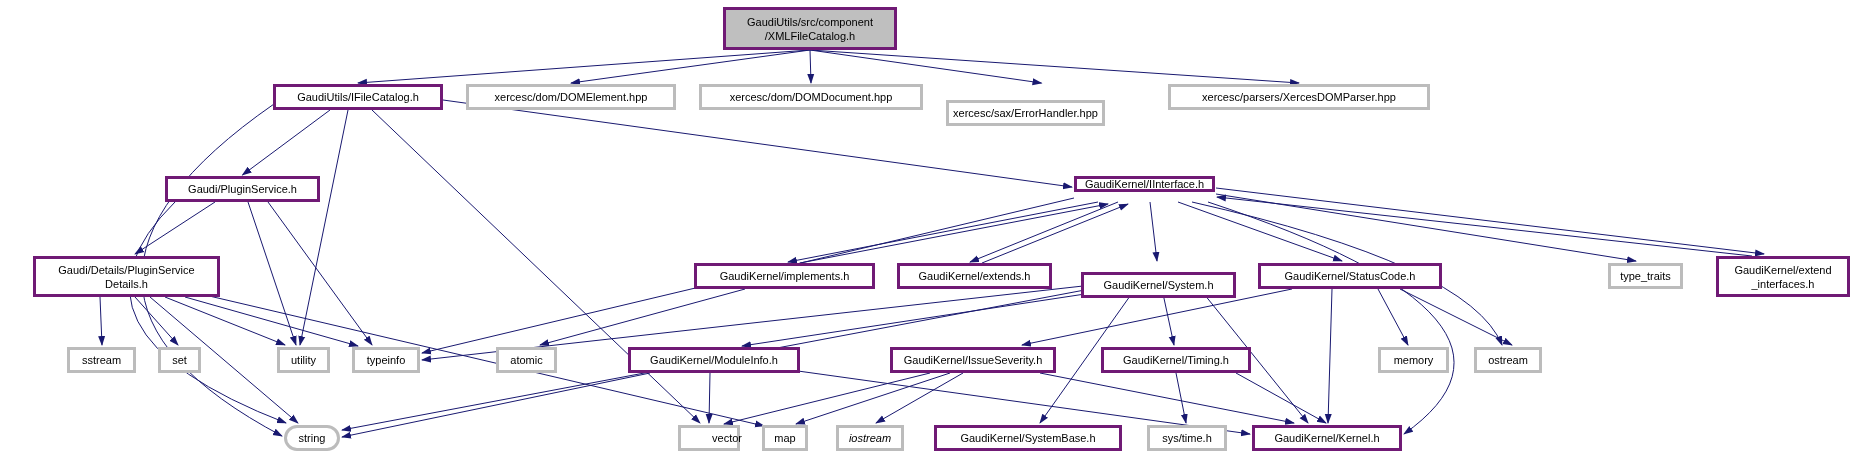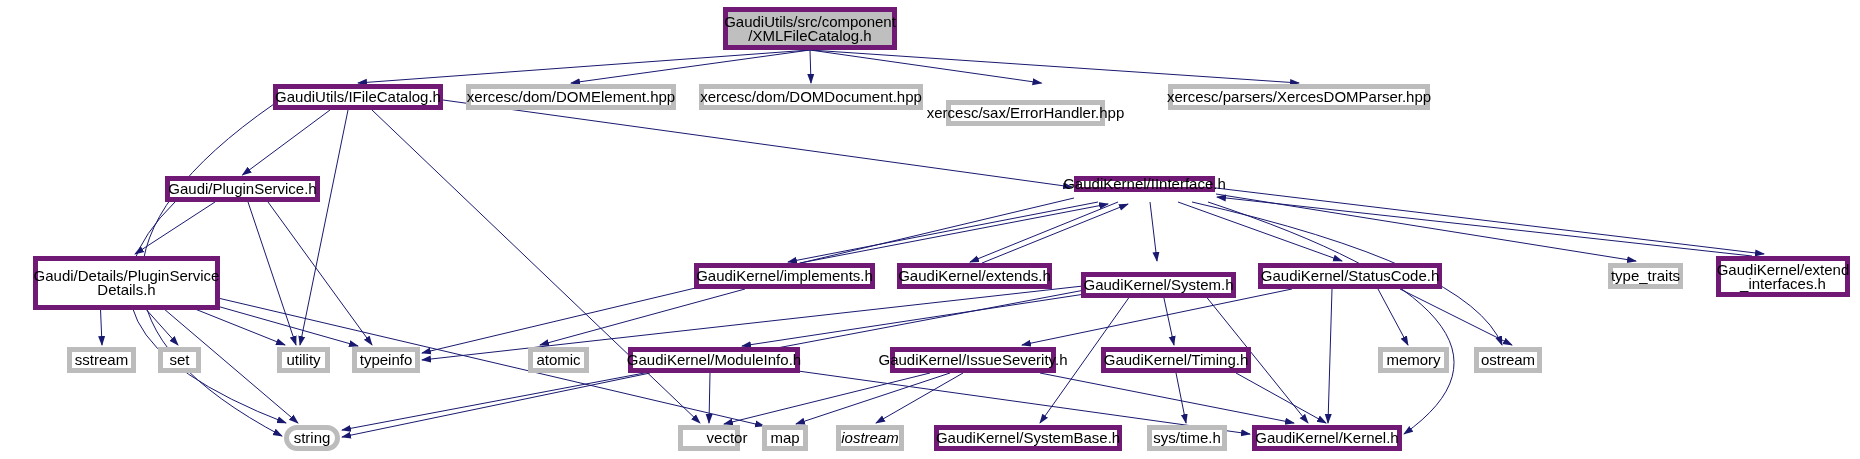--- a/index.html
+++ b/index.html
@@ -8,26 +8,26 @@
     width: 1860px; height: 459px;
     background: #ffffff;
     font-family: "Liberation Sans", sans-serif;
     overflow: hidden;
   }
   #edges { position: absolute; left: 0; top: 0; width: 1860px; height: 459px; }
   .node {
     position: absolute;
     box-sizing: border-box;
     background: #ffffff;
-    border: 5px solid #701a75;
+    border: 3px solid #701a75;
     display: flex;
     flex-direction: column;
     align-items: center;
     justify-content: center;
-    font-size: 15px;
+    font-size: 11px;
     line-height: 14px;
     color: #000000;
     text-align: center;
     white-space: nowrap;
     z-index: 2;
   }
   .node.root { background: #bfbfbf; }
   .node.plain { border-color: #bcbcbc; }
   .node.linked { cursor: pointer; }
   .edge { fill: none; stroke: #191970; stroke-width: 1; }
@@ -116,21 +116,21 @@
       </div>
       <div class="node plain" style="left: 1168px; top: 84px; width: 262px; height: 26px;">
         <span>xercesc/parsers/XercesDOMParser.hpp</span>
       </div>
       <div class="node linked" style="left: 165px; top: 176px; width: 155px; height: 26px;">
         <span>Gaudi/PluginService.h</span>
       </div>
       <div class="node linked" style="left: 1074px; top: 176px; width: 141px; height: 16px;">
         <span>GaudiKernel/IInterface.h</span>
       </div>
-      <div class="node linked" style="left: 33px; top: 256px; width: 187px; height: 54px;">
+      <div class="node linked" style="left: 33px; top: 256px; width: 187px; height: 41px;">
         <span>Gaudi/Details/PluginService</span>
         <span>Details.h</span>
       </div>
       <div class="node linked" style="left: 694px; top: 263px; width: 181px; height: 26px;">
         <span>GaudiKernel/implements.h</span>
       </div>
       <div class="node linked" style="left: 897px; top: 263px; width: 155px; height: 26px;">
         <span>GaudiKernel/extends.h</span>
       </div>
       <div class="node linked" style="left: 1081px; top: 272px; width: 155px; height: 26px;">
@@ -151,21 +151,21 @@
       </div>
       <div class="node plain" style="left: 158px; top: 347px; width: 43px; height: 26px;">
         <span>set</span>
       </div>
       <div class="node plain" style="left: 277px; top: 347px; width: 53px; height: 26px;">
         <span>utility</span>
       </div>
       <div class="node plain" style="left: 352px; top: 347px; width: 68px; height: 26px;">
         <span>typeinfo</span>
       </div>
-      <div class="node plain" style="left: 496px; top: 347px; width: 61px; height: 26px; margin-left: 32px;">
+      <div class="node plain" style="left: 496px; top: 347px; width: 61px; height: 26px;">
         <span>atomic</span>
       </div>
       <div class="node linked" style="left: 628px; top: 347px; width: 172px; height: 26px;">
         <span>GaudiKernel/ModuleInfo.h</span>
       </div>
       <div class="node linked" style="left: 890px; top: 347px; width: 166px; height: 26px;">
         <span>GaudiKernel/IssueSeverity.h</span>
       </div>
       <div class="node linked" style="left: 1101px; top: 347px; width: 150px; height: 26px;">
         <span>GaudiKernel/Timing.h</span>

